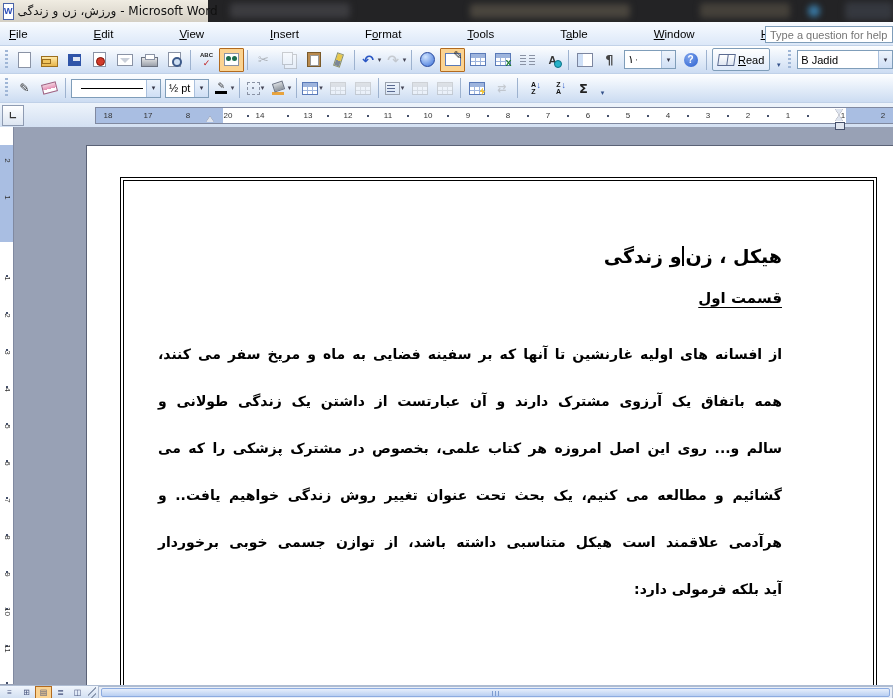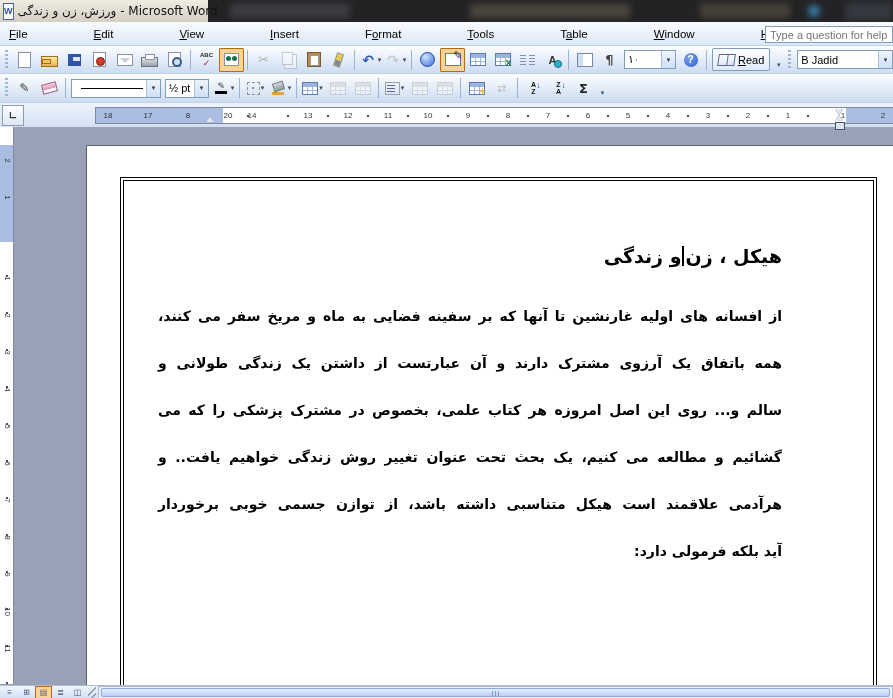--- a/index.html
+++ b/index.html
@@ -392,21 +392,21 @@
       <div id="hblueL" class="hblue"></div>
       <div id="hblueR" class="hblue"></div>
       <div id="ind-left"></div>
       <div id="ind-first"></div>
       <div id="ind-hang"></div>
       <div id="ind-box"></div>
     <span class="hnum" style="left: 4px;">18</span>
         <span class="hnum" style="left: 44px;">17</span>
         <span class="hnum" style="left: 84px;">8</span>
         <span class="hnum" style="left: 124px;">20</span>
-        <span class="hnum" style="left: 148px;">14</span>
+        <span class="hnum" style="left: 156px;">14</span>
         <span class="hnum" style="left: 204px;">13</span>
         <span class="hnum" style="left: 244px;">12</span>
         <span class="hnum" style="left: 284px;">11</span>
         <span class="hnum" style="left: 324px;">10</span>
         <span class="hnum" style="left: 364px;">9</span>
         <span class="hnum" style="left: 404px;">8</span>
         <span class="hnum" style="left: 444px;">7</span>
         <span class="hnum" style="left: 484px;">6</span>
         <span class="hnum" style="left: 524px;">5</span>
         <span class="hnum" style="left: 564px;">4</span>
@@ -434,20 +434,21 @@
         <span class="vnum" style="top: 443px;">9</span>
         <span class="vnum" style="top: 480px;">10</span>
         <span class="vnum" style="top: 517px;">11</span>
       </div>
     <div id="page">
       <div id="frame">
         <div id="frame-inner"></div>
       </div>
       <div id="textcol">
         <div id="heading"><span>هیکل ، زن</span><span id="caret"></span><span>و زندگی</span></div>
+        <div id="subheading"><span>قسمت اول</span></div>
         <div id="bodylines">
             <div class="bline">از افسانه های اولیه غارنشین تا آنها که بر سفینه فضایی به ماه و مریخ سفر می کنند،</div>
             <div class="bline">همه باتفاق یک آرزوی مشترک  دارند و آن عبارتست از داشتن یک زندگی طولانی و</div>
             <div class="bline">سالم و... روی این اصل امروزه هر کتاب علمی، بخصوص در مشترک پزشکی را که می</div>
             <div class="bline">گشائیم و مطالعه می کنیم، یک بحث تحت عنوان تغییر روش زندگی خواهیم یافت.. و</div>
             <div class="bline">هرآدمی علاقمند است هیکل متناسبی داشته باشد، از توازن جسمی خوبی برخوردار</div>
             <div class="bline last">آید بلکه فرمولی دارد:</div>
           </div>
       </div>
     </div>

